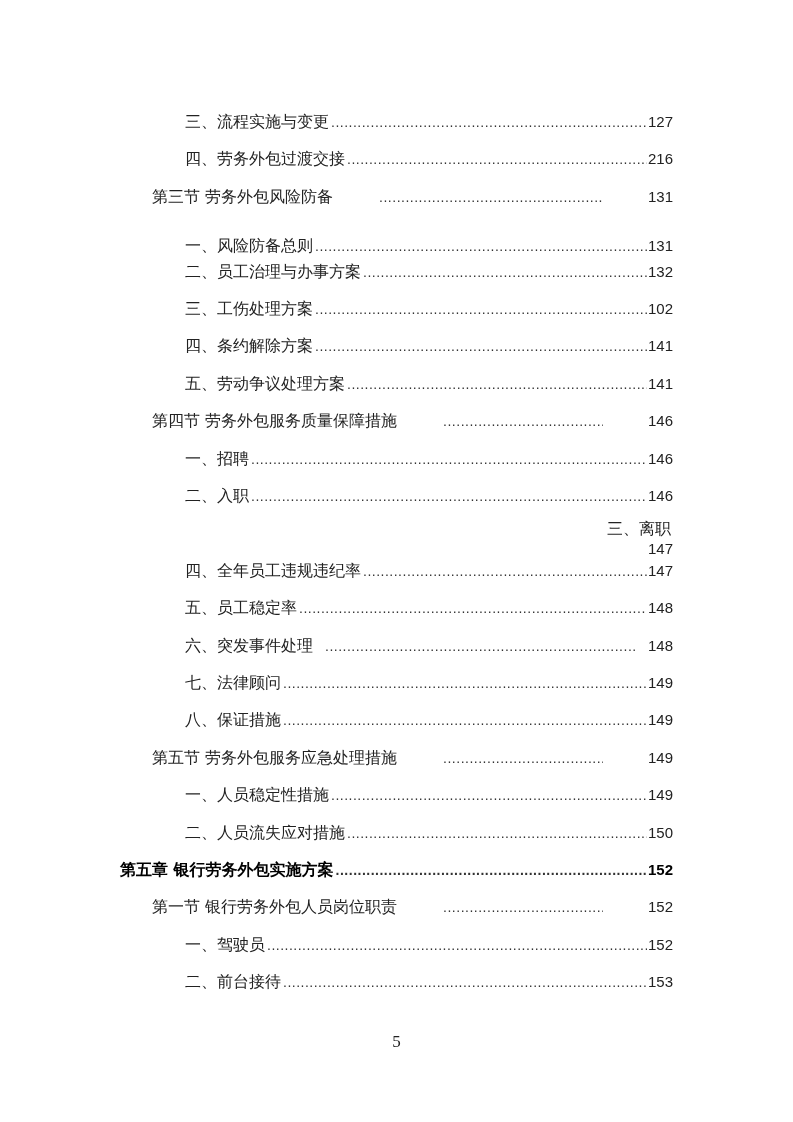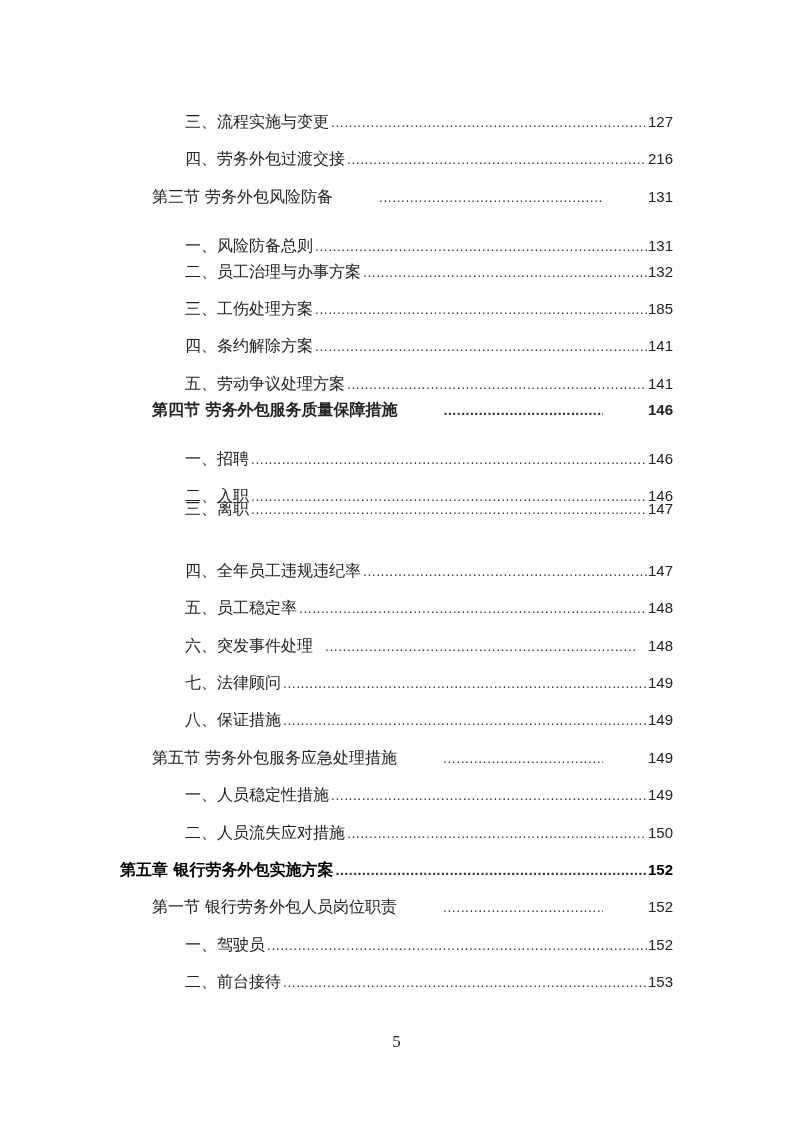--- a/index.html
+++ b/index.html
@@ -41,48 +41,48 @@
       <span class="page">131</span>
     </div>
     <div class="row lvl3" style="top: 258px;">
       <span class="title">二、员工治理与办事方案</span>
       <span class="dots"></span>
       <span class="page">132</span>
     </div>
     <div class="row lvl3" style="top: 295px;">
       <span class="title">三、工伤处理方案</span>
       <span class="dots"></span>
-      <span class="page">185</span>
+      <span class="page">102</span>
     </div>
     <div class="row lvl3" style="top: 332px; align-items: flex-end;">
       <span class="title">四、条约解除方案</span>
       <span class="dots"></span>
       <span class="page">141</span>
     </div>
     <div class="row lvl3" style="top: 370px; justify-content: center;">
       <span class="title">五、劳动争议处理方案</span>
       <span class="dots"></span>
       <span class="page">141</span>
     </div>
-    <div class="row lvl2" style="top: 396px; font-weight: bold;">
+    <div class="row lvl2" style="top: 407px;">
       <span class="title">第四节  劳务外包服务质量保障措施</span>
       <span class="dots"></span>
       <span class="page">146</span>
     </div>
     <div class="row lvl3" style="top: 445px;">
       <span class="title">一、招聘</span>
       <span class="dots"></span>
       <span class="page">146</span>
     </div>
     <div class="row lvl3" style="top: 482px;">
       <span class="title">二、入职</span>
       <span class="dots"></span>
       <span class="page">146</span>
     </div>
-    <div class="row lvl3" style="top: 495px;">
+    <div class="row lvl3" style="top: 519px; flex-direction: column;">
       <span class="title">三、离职</span>
       <span class="dots"></span>
       <span class="page">147</span>
     </div>
     <div class="row lvl3" style="top: 557px;">
       <span class="title">四、全年员工违规违纪率</span>
       <span class="dots"></span>
       <span class="page">147</span>
     </div>
     <div class="row lvl3" style="top: 594px;">

